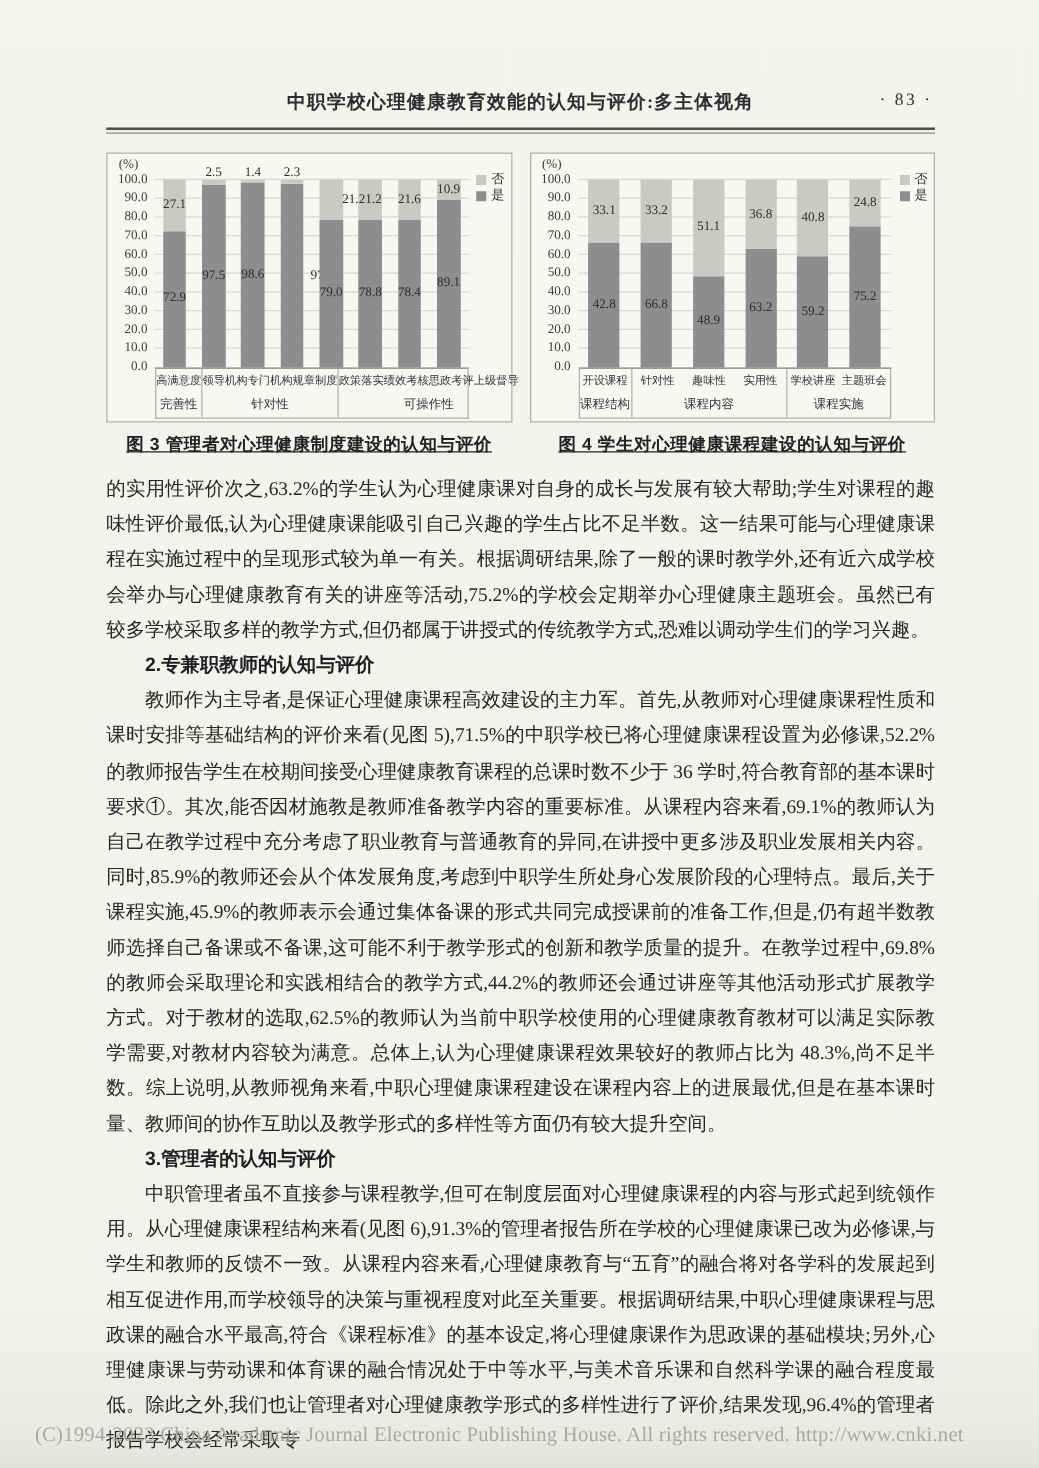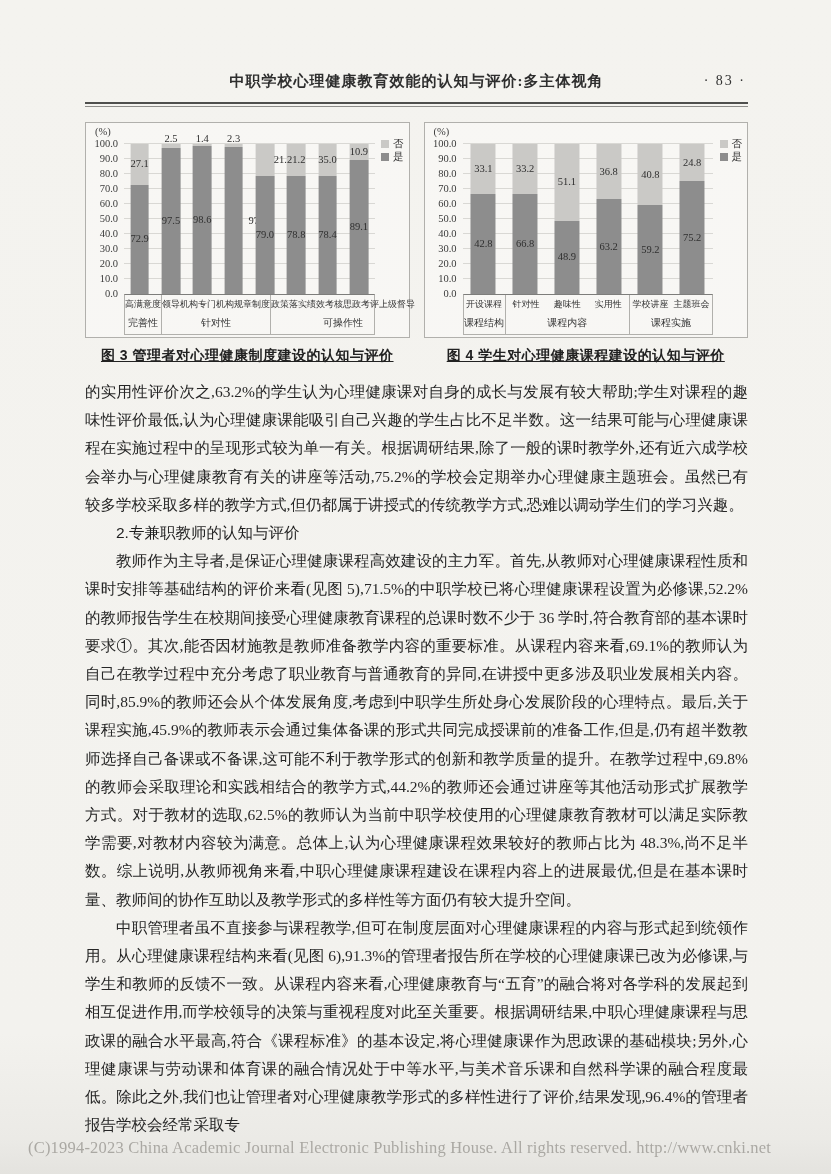--- a/index.html
+++ b/index.html
@@ -62,21 +62,21 @@
   figcaption{
     margin-top:9px;text-align:center;font-family:"Liberation Sans",sans-serif;
     font-weight:bold;font-size:14px;color:#222;letter-spacing:.5px;text-decoration:underline;
   }
 
   
   .body-text{margin-top:13px;}
   .body-text p{margin:0;font-size:15.5px;line-height:28.2px;text-align:justify;color:#262626;}
   .body-text p.indent{text-indent:2em;}
   .body-text h3{
-    margin:0;font-family:"Liberation Sans",sans-serif;font-weight:normal;
+    margin:0;font-family:"Liberation Sans",sans-serif;font-weight:bold;
     font-size:15.5px;line-height:28.2px;text-indent:2em;color:#1f1f1f;
   }
 
   
   .copyright{
     position:absolute;left:28px;bottom:16px;
     font-size:16.5px;color:#aaa8a3;letter-spacing:.2px;
   }
 </style>
 </head>
@@ -176,21 +176,21 @@
                   <div class="seg no" style="bottom: 78.8%; height: 21.2%;"></div>
                   <div class="val" style="bottom: 39.4%;">78.8</div>
                   <div class="val" style="bottom: 89.4%;">21.2</div>
                 </div>
               </div>
               <div class="bar-slot">
                 <div class="bar">
                   <div class="seg yes" style="height: 78.4%;"></div>
                   <div class="seg no" style="bottom: 78.4%; height: 21.6%;"></div>
                   <div class="val" style="bottom: 39.2%;">78.4</div>
-                  <div class="val" style="bottom: 89.2%;">35.0</div>
+                  <div class="val" style="bottom: 89.2%;">21.6</div>
                 </div>
               </div>
               <div class="bar-slot">
                 <div class="bar">
                   <div class="seg yes" style="height: 89.1%;"></div>
                   <div class="seg no" style="bottom: 89.1%; height: 10.9%;"></div>
                   <div class="val" style="bottom: 44.55%;">89.1</div>
                   <div class="val" style="bottom: 94.55%;">10.9</div>
                 </div>
               </div>
@@ -337,18 +337,19 @@
           </div>
         </div>
       <figcaption>图 4  学生对心理健康课程建设的认知与评价</figcaption>
     </figure>
   </div>
 
   <div class="body-text">
       <p>的实用性评价次之,63.2%的学生认为心理健康课对自身的成长与发展有较大帮助;学生对课程的趣味性评价最低,认为心理健康课能吸引自己兴趣的学生占比不足半数。这一结果可能与心理健康课程在实施过程中的呈现形式较为单一有关。根据调研结果,除了一般的课时教学外,还有近六成学校会举办与心理健康教育有关的讲座等活动,75.2%的学校会定期举办心理健康主题班会。虽然已有较多学校采取多样的教学方式,但仍都属于讲授式的传统教学方式,恐难以调动学生们的学习兴趣。</p>
       <h3>2.专兼职教师的认知与评价</h3>
       <p class="indent">教师作为主导者,是保证心理健康课程高效建设的主力军。首先,从教师对心理健康课程性质和课时安排等基础结构的评价来看(见图 5),71.5%的中职学校已将心理健康课程设置为必修课,52.2%的教师报告学生在校期间接受心理健康教育课程的总课时数不少于 36 学时,符合教育部的基本课时要求①。其次,能否因材施教是教师准备教学内容的重要标准。从课程内容来看,69.1%的教师认为自己在教学过程中充分考虑了职业教育与普通教育的异同,在讲授中更多涉及职业发展相关内容。同时,85.9%的教师还会从个体发展角度,考虑到中职学生所处身心发展阶段的心理特点。最后,关于课程实施,45.9%的教师表示会通过集体备课的形式共同完成授课前的准备工作,但是,仍有超半数教师选择自己备课或不备课,这可能不利于教学形式的创新和教学质量的提升。在教学过程中,69.8%的教师会采取理论和实践相结合的教学方式,44.2%的教师还会通过讲座等其他活动形式扩展教学方式。对于教材的选取,62.5%的教师认为当前中职学校使用的心理健康教育教材可以满足实际教学需要,对教材内容较为满意。总体上,认为心理健康课程效果较好的教师占比为 48.3%,尚不足半数。综上说明,从教师视角来看,中职心理健康课程建设在课程内容上的进展最优,但是在基本课时量、教师间的协作互助以及教学形式的多样性等方面仍有较大提升空间。</p>
+      <h3>3.管理者的认知与评价</h3>
       <p class="indent">中职管理者虽不直接参与课程教学,但可在制度层面对心理健康课程的内容与形式起到统领作用。从心理健康课程结构来看(见图 6),91.3%的管理者报告所在学校的心理健康课已改为必修课,与学生和教师的反馈不一致。从课程内容来看,心理健康教育与“五育”的融合将对各学科的发展起到相互促进作用,而学校领导的决策与重视程度对此至关重要。根据调研结果,中职心理健康课程与思政课的融合水平最高,符合《课程标准》的基本设定,将心理健康课作为思政课的基础模块;另外,心理健康课与劳动课和体育课的融合情况处于中等水平,与美术音乐课和自然科学课的融合程度最低。除此之外,我们也让管理者对心理健康教学形式的多样性进行了评价,结果发现,96.4%的管理者报告学校会经常采取专</p>
     </div>
 
   <div class="copyright">(C)1994-2023 China Academic Journal Electronic Publishing House. All rights reserved.    http://www.cnki.net</div>
 
 </div>
 
 </body></html>

